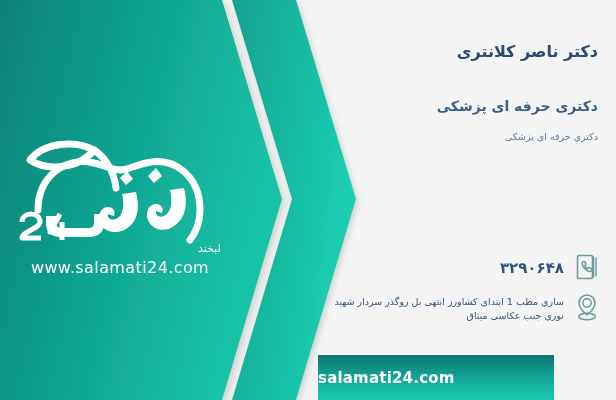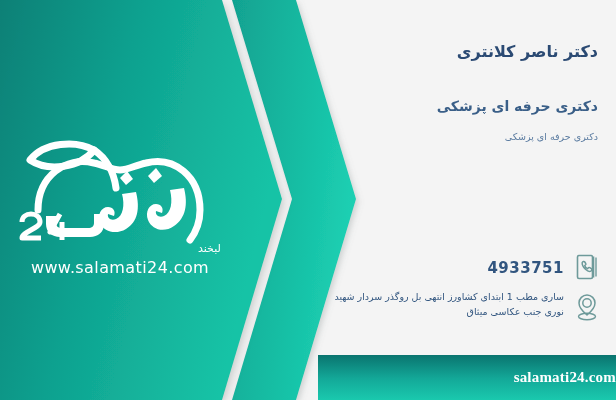--- a/index.html
+++ b/index.html
@@ -91,21 +91,21 @@
     line-height: 1.3;
     white-space: nowrap;
   }
 
   
   .contact-row {
     position: absolute;
     right: 14px;
     display: flex;
     flex-direction: row;
-    align-items: flex-start;
+    align-items: flex-end;
     justify-content: flex-end;
     direction: rtl;
   }
 
   #phone-row  { top: 250px; width: 290px; align-items: center; }
   #address-row{ top: 290px; width: 290px; }
 
   .contact-icon {
     flex: 0 0 auto;
     width: 30px;
@@ -135,28 +135,27 @@
     font-size: 9.5px;
     line-height: 1.55;
     color: #31557f;
   }
 
   
   #bottom-bar {
     position: absolute;
     left: 318px;
     top: 355px;
-    width: 298px;
+    width: 236px;
     height: 45px;
     background: linear-gradient(180deg, #0a746f 0%, #13a898 52%, #1ac9ae 100%);
     display: flex;
     align-items: center;
-    justify-content: flex-start;
+    justify-content: flex-end;
     z-index: 7;
-    font-family: Liberation Serif, serif;
   }
   #bottom-bar-text {
     color: #ffffff;
     font-size: 15px;
     font-weight: bold;
     direction: ltr;
     letter-spacing: 0.2px;
   }
 </style>
 </head>
@@ -265,21 +264,21 @@
           <path d="M 7.2 9.5
                    c 0.6 -1.2 2 -1.5 2.6 -0.5
                    l 0.9 1.5 c 0.4 0.7 0.2 1.3 -0.4 1.7
                    l -0.6 0.4 c 0.5 1.5 1.6 2.6 3 3.1
                    l 0.4 -0.6 c 0.4 -0.6 1 -0.8 1.7 -0.4
                    l 1.5 0.9 c 1 0.6 0.7 2 -0.5 2.6
                    c -1.3 0.7 -3.2 0.2 -5.3 -1.9
                    c -2.1 -2.1 -3.5 -5.4 -3.3 -6.8 z" fill="none" stroke="#6e9a9a" stroke-width="1.5" stroke-linejoin="round"></path>
         </svg>
       </span>
-      <span class="contact-text" id="phone-number">4933751</span>
+      <span class="contact-text" id="phone-number">۳۲۹۰۶۴۸</span>
     </div>
 
     <div id="address-row" class="contact-row">
       <span class="contact-icon">
         <svg width="26" height="30" viewBox="0 0 26 30">
           <ellipse cx="13" cy="24.5" rx="8.5" ry="3.2" fill="none" stroke="#6e9a9a" stroke-width="1.4"></ellipse>
           <path d="M 13 3
                    C 8.6 3, 5 6.6, 5 11
                    C 5 16.5, 13 23, 13 23
                    C 13 23, 21 16.5, 21 11

